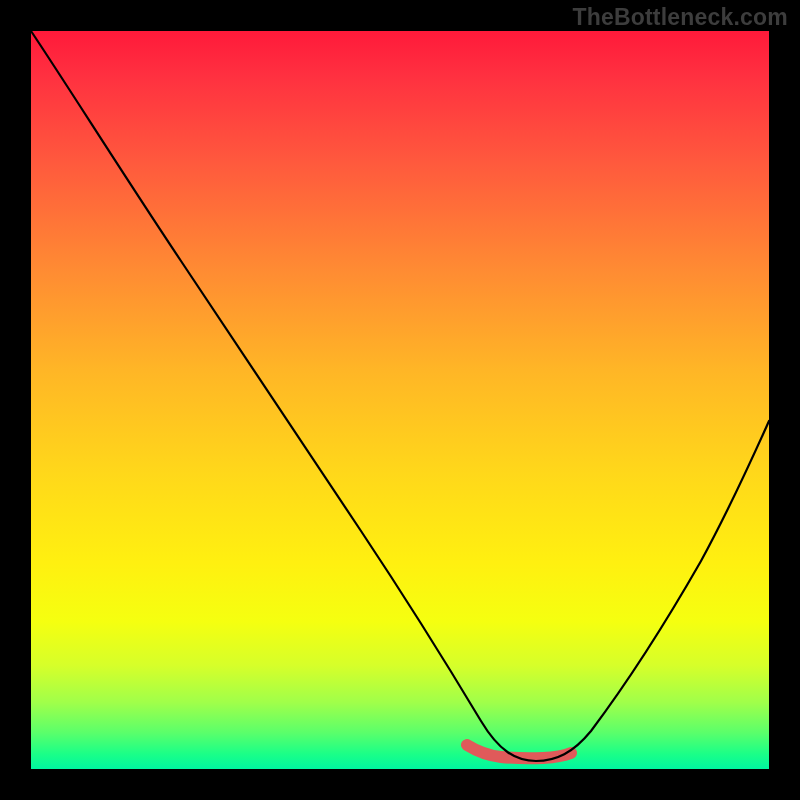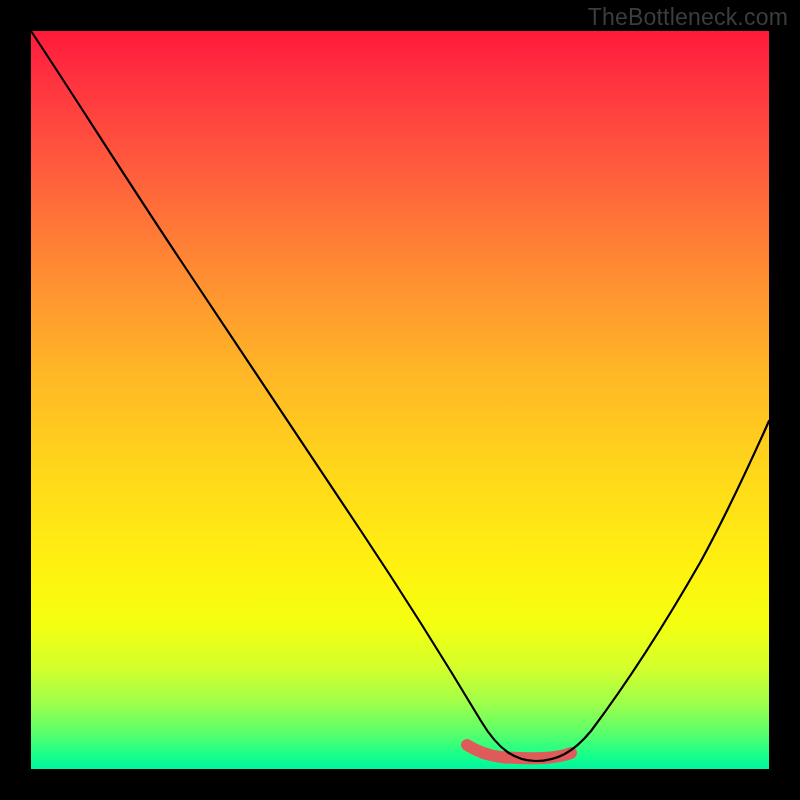--- a/index.html
+++ b/index.html
@@ -40,21 +40,21 @@
       #1aff88 98%,
       #00f5a0 100%
     );
   }
   .watermark {
     position: absolute;
     top: 4px;
     right: 12px;
     color: #3d3d3d;
     font-size: 23px;
-    font-weight: 400;
+    font-weight: 700;
     letter-spacing: 0.2px;
     user-select: none;
   }
   svg.curve {
     position: absolute;
     top: 0;
     left: 0;
     width: 738px;
     height: 738px;
     overflow: visible;

